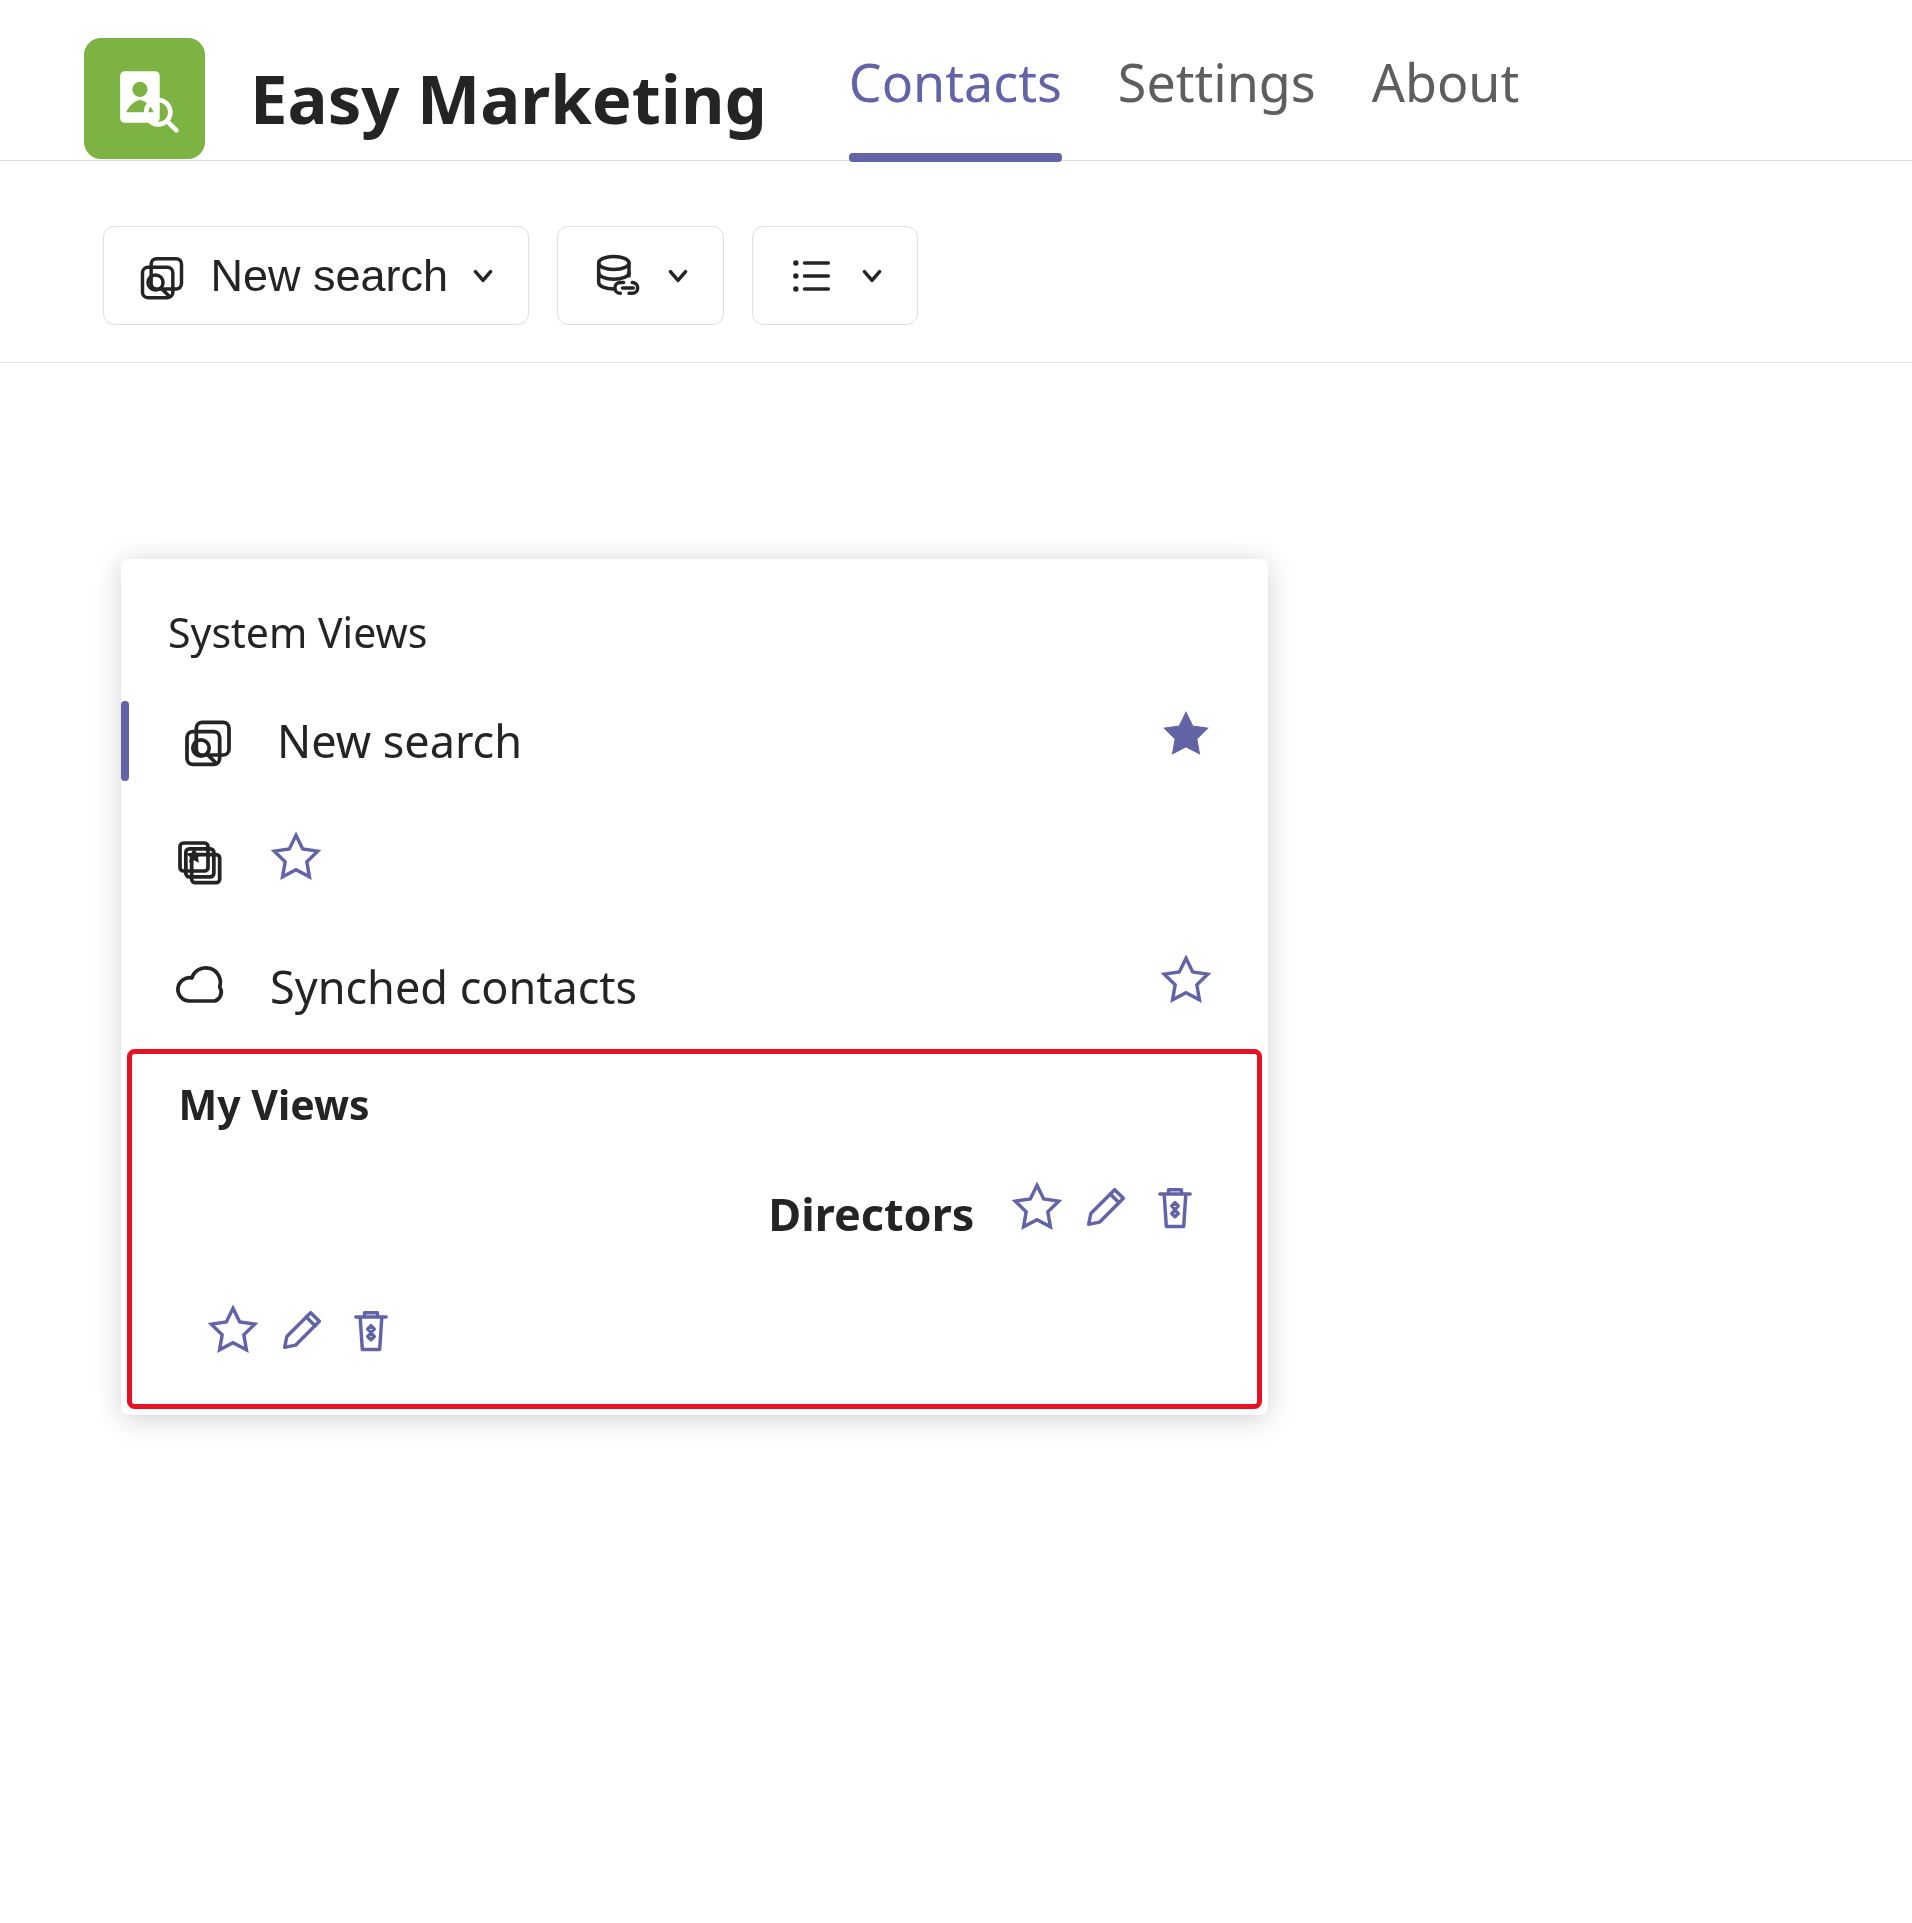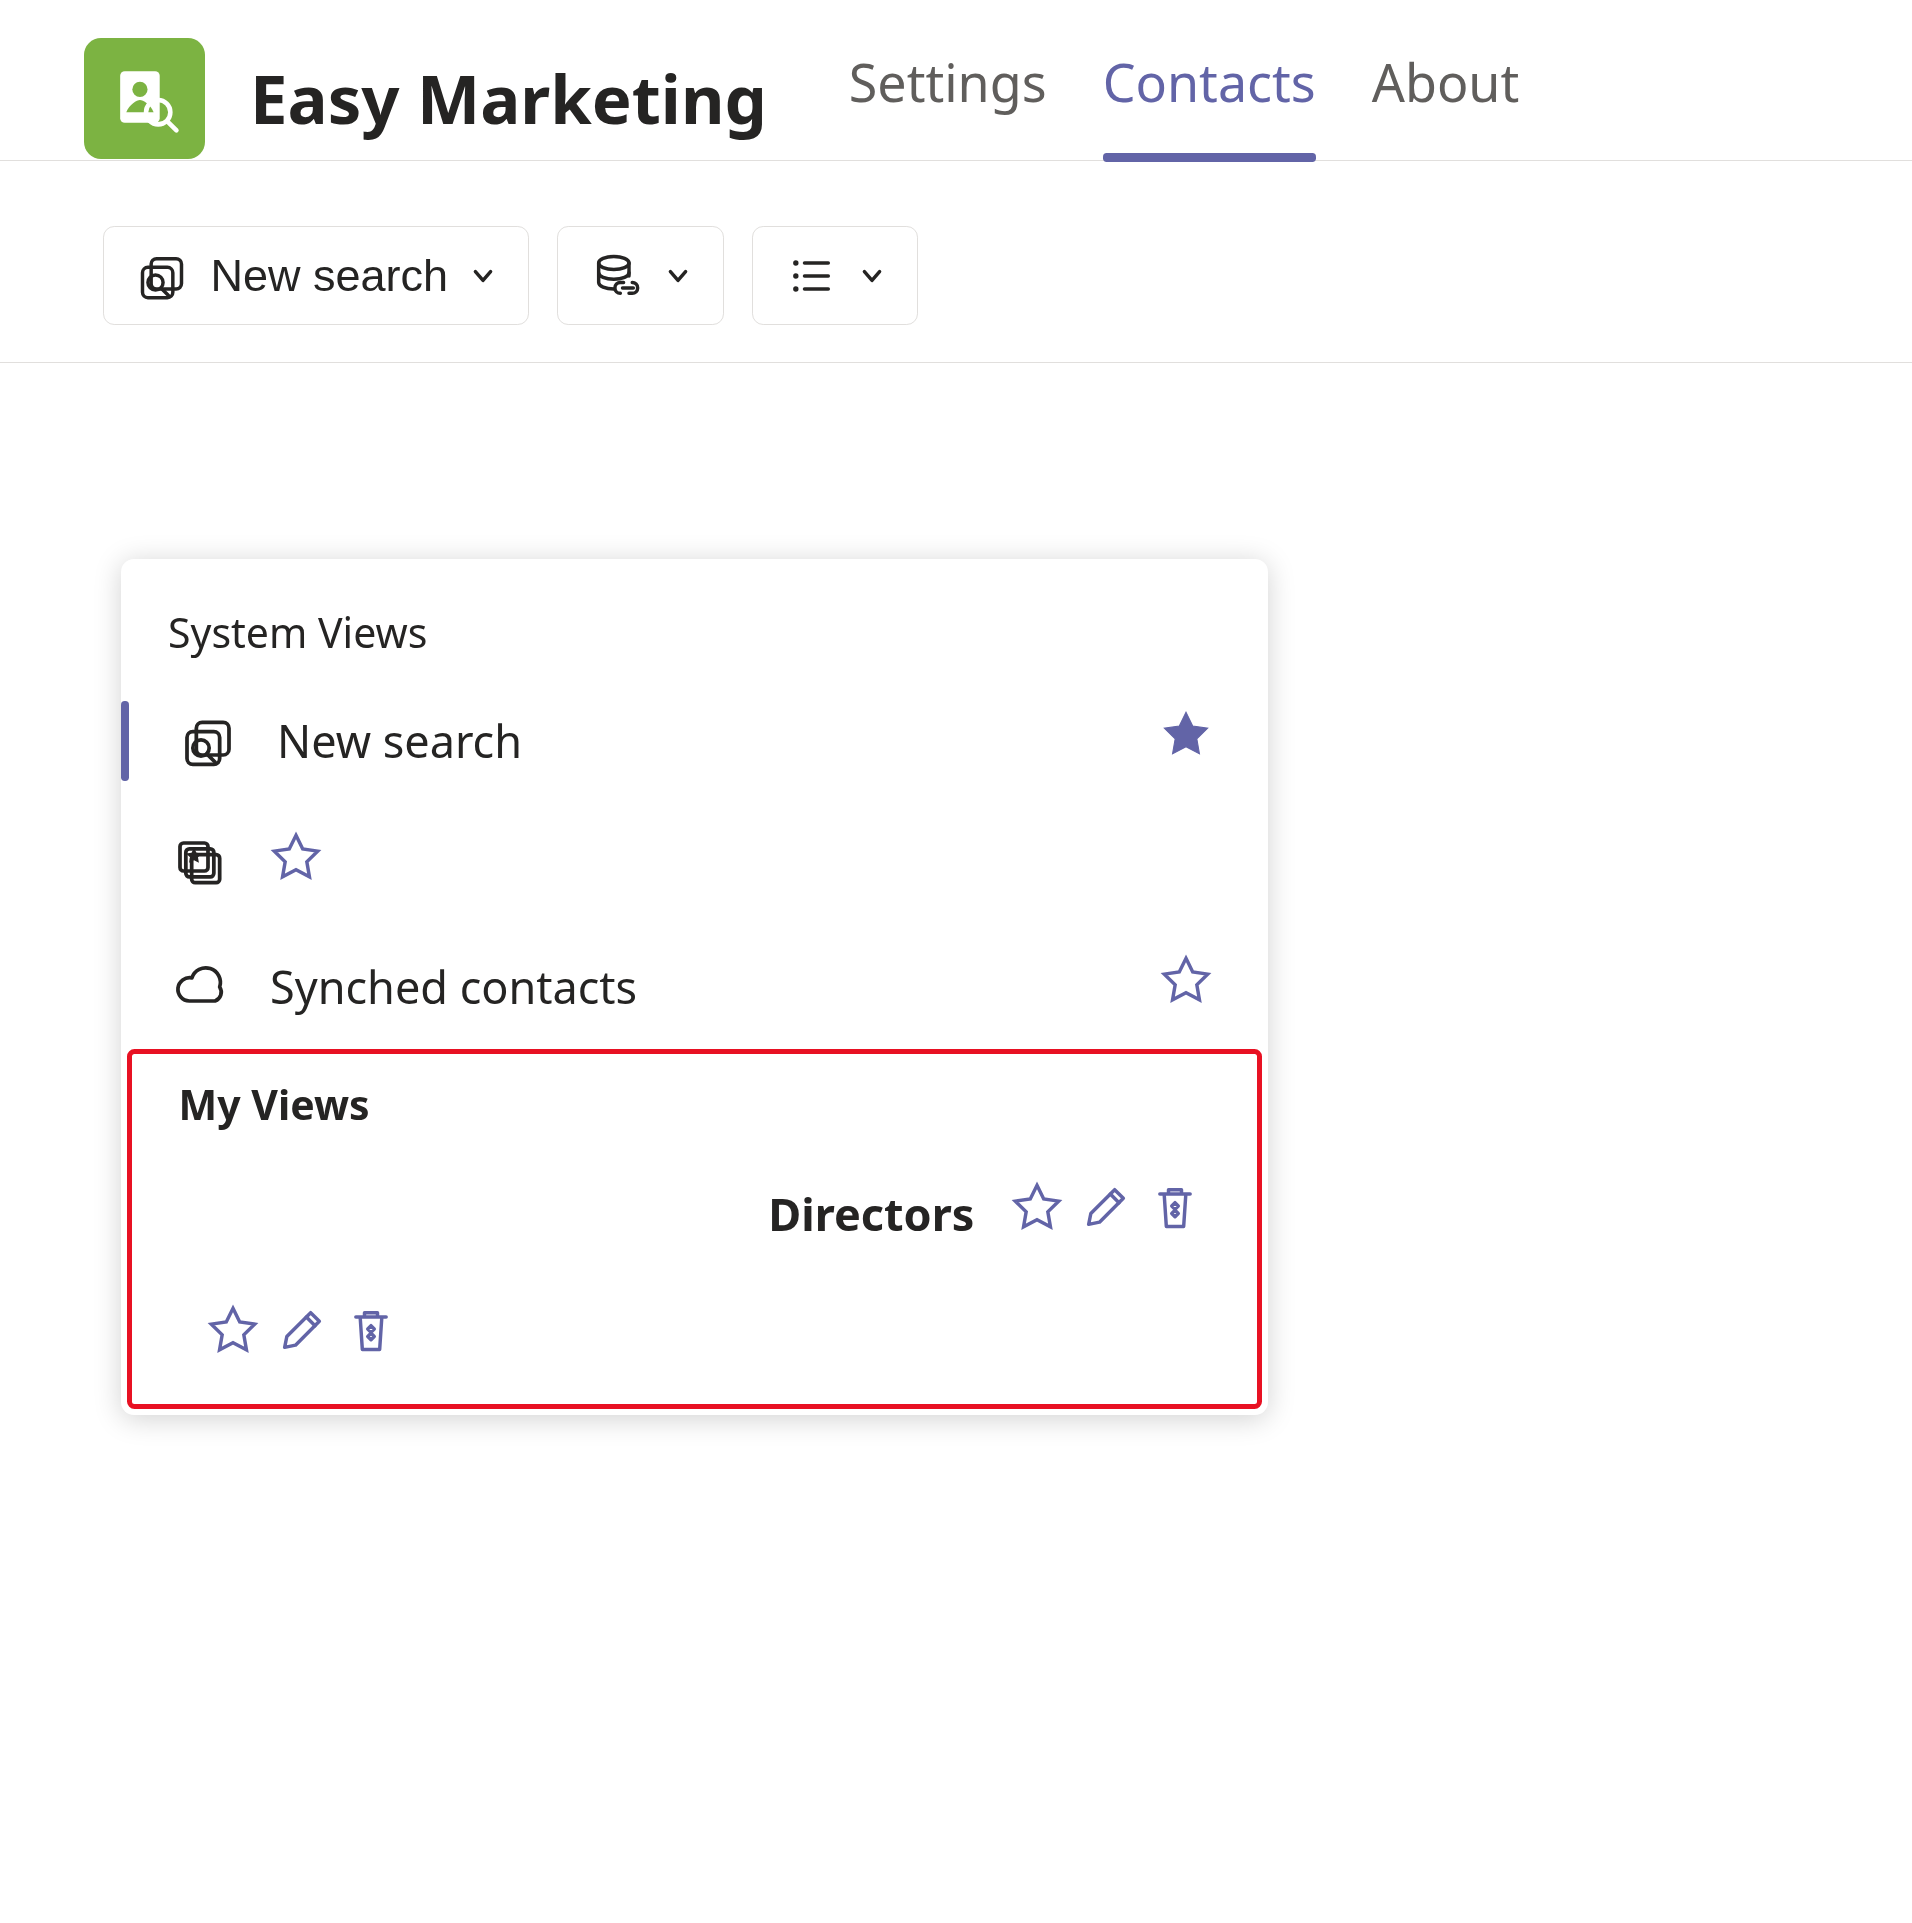--- a/index.html
+++ b/index.html
@@ -70,21 +70,21 @@
   }
   .btn .chev{width:26px;height:26px;}
   .icon{display:inline-flex;}
   .icon svg{display:block;}
   
   .dropdown{
     position:absolute;
     top:559px;left:121px;
     width:1147px;
     background:#fff;
-    border-radius:13px;
+    border-radius:8px;
     box-shadow:0 3.7px 28px rgba(0,0,0,.18);
     padding:37px 0 0 0;
     overflow:visible;
   }
   .group-label{
     font-size:41px;color:var(--text);
     padding:7.5px 47px 28px 47px;
   }
   .item{
     display:flex;align-items:center;gap:37px;
@@ -127,22 +127,22 @@
     <svg viewBox="0 0 48 48">
       <rect x="8" y="6" width="26" height="34" rx="3" fill="#fff"></rect>
       <circle cx="21" cy="18" r="5" fill="var(--logo-green)"></circle>
       <path d="M12 33c2-5 7-8 9-8s7 3 9 8" fill="var(--logo-green)"></path>
       <circle cx="33" cy="33" r="8" fill="none" stroke="#fff" stroke-width="3"></circle>
       <line x1="39" y1="39" x2="45" y2="45" stroke="#fff" stroke-width="3" stroke-linecap="round"></line>
     </svg>
   </div>
   <div class="app-title">Easy Marketing</div>
   <div class="tabs">
+    <div class="tab active">Contacts</div>
     <div class="tab">Settings</div>
-    <div class="tab active">Contacts</div>
     <div class="tab">About</div>
   </div>
 </div>
 
 <div class="toolbar">
   <button class="btn">
     <span class="icon">
       <svg viewBox="0 0 48 48" width="52" height="52">
         <rect x="14" y="8" width="28" height="28" rx="5" class="ink"></rect>
         <rect x="6" y="16" width="28" height="28" rx="5" class="ink" fill="#fff"></rect>

